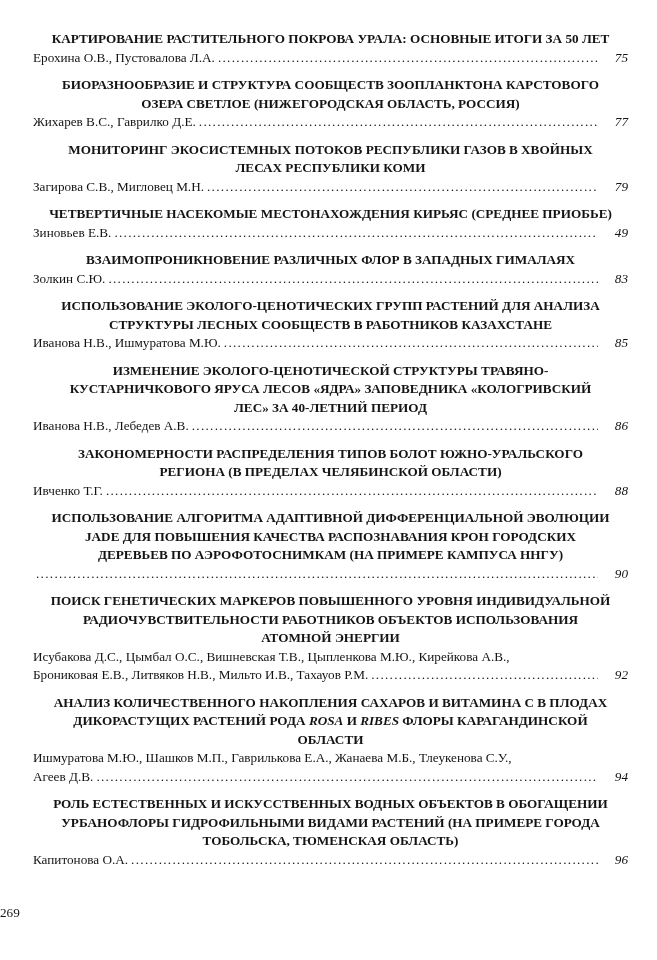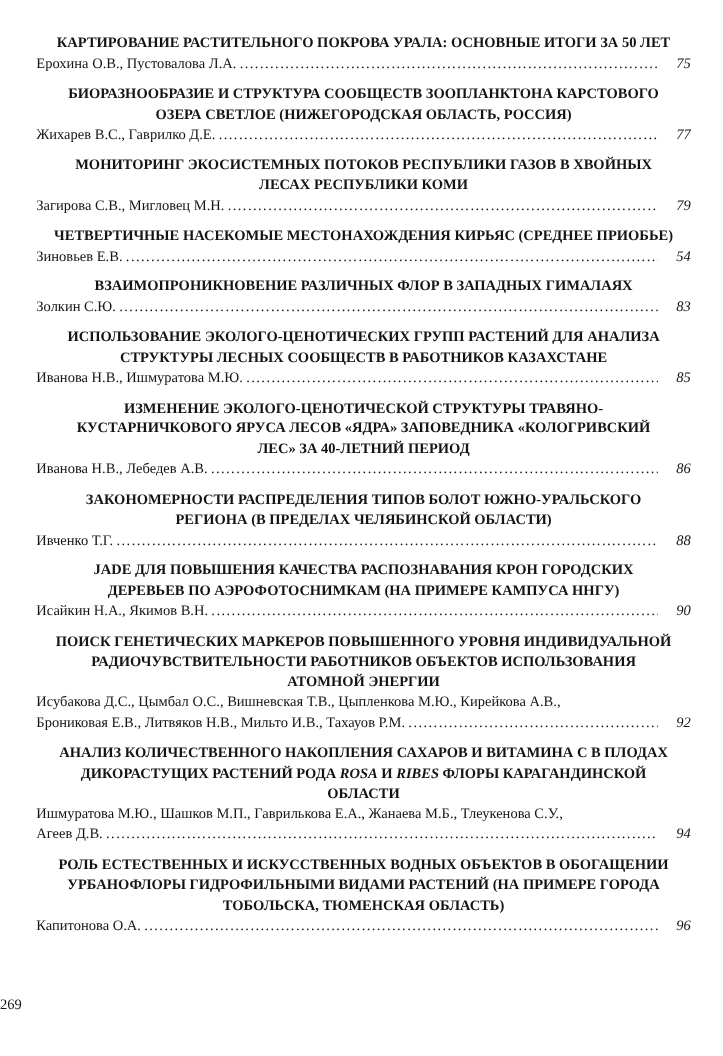--- a/index.html
+++ b/index.html
@@ -118,21 +118,21 @@
   </div>
 
   <div class="entry">
     <div class="entry-title">
           <div class="title-line"><span>ЧЕТВЕРТИЧНЫЕ НАСЕКОМЫЕ МЕСТОНАХОЖДЕНИЯ КИРЬЯС (СРЕДНЕЕ ПРИОБЬЕ)</span></div>
         </div>
     <div class="entry-authors">
           <div class="author-row">
             <span class="author-text">Зиновьев Е.В.</span>
             <span class="dots"></span>
-            <span class="page-num">54</span>
+            <span class="page-num">49</span>
           </div>
         </div>
   </div>
 
   <div class="entry">
     <div class="entry-title">
           <div class="title-line"><span>ВЗАИМОПРОНИКНОВЕНИЕ РАЗЛИЧНЫХ ФЛОР В ЗАПАДНЫХ ГИМАЛАЯХ</span></div>
         </div>
     <div class="entry-authors">
           <div class="author-row">
@@ -181,26 +181,26 @@
           <div class="author-row">
             <span class="author-text">Ивченко Т.Г.</span>
             <span class="dots"></span>
             <span class="page-num">88</span>
           </div>
         </div>
   </div>
 
   <div class="entry">
     <div class="entry-title">
+          <div class="title-line"><span>ИСПОЛЬЗОВАНИЕ АЛГОРИТМА АДАПТИВНОЙ ДИФФЕРЕНЦИАЛЬНОЙ ЭВОЛЮЦИИ</span></div>
           <div class="title-line"><span>JADE ДЛЯ ПОВЫШЕНИЯ КАЧЕСТВА РАСПОЗНАВАНИЯ КРОН ГОРОДСКИХ</span></div>
           <div class="title-line"><span>ДЕРЕВЬЕВ ПО АЭРОФОТОСНИМКАМ (НА ПРИМЕРЕ КАМПУСА ННГУ)</span></div>
         </div>
     <div class="entry-authors">
           <div class="author-row">
-            <span class="author-text">Исайкин Н.А., Якимов В.Н.</span>
             <span class="dots"></span>
             <span class="page-num">90</span>
           </div>
         </div>
   </div>
 
   <div class="entry">
     <div class="entry-title">
           <div class="title-line"><span>ПОИСК ГЕНЕТИЧЕСКИХ МАРКЕРОВ ПОВЫШЕННОГО УРОВНЯ ИНДИВИДУАЛЬНОЙ</span></div>
           <div class="title-line"><span>РАДИОЧУВСТВИТЕЛЬНОСТИ РАБОТНИКОВ ОБЪЕКТОВ ИСПОЛЬЗОВАНИЯ</span></div>

